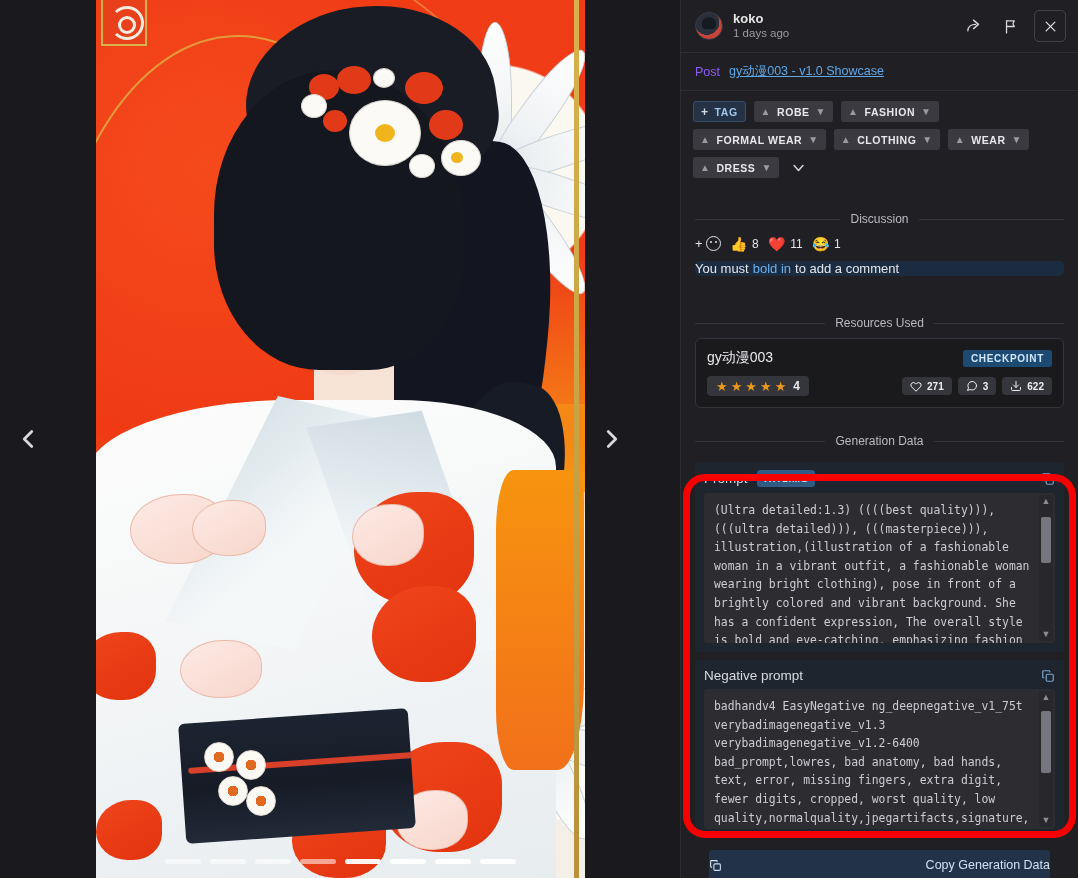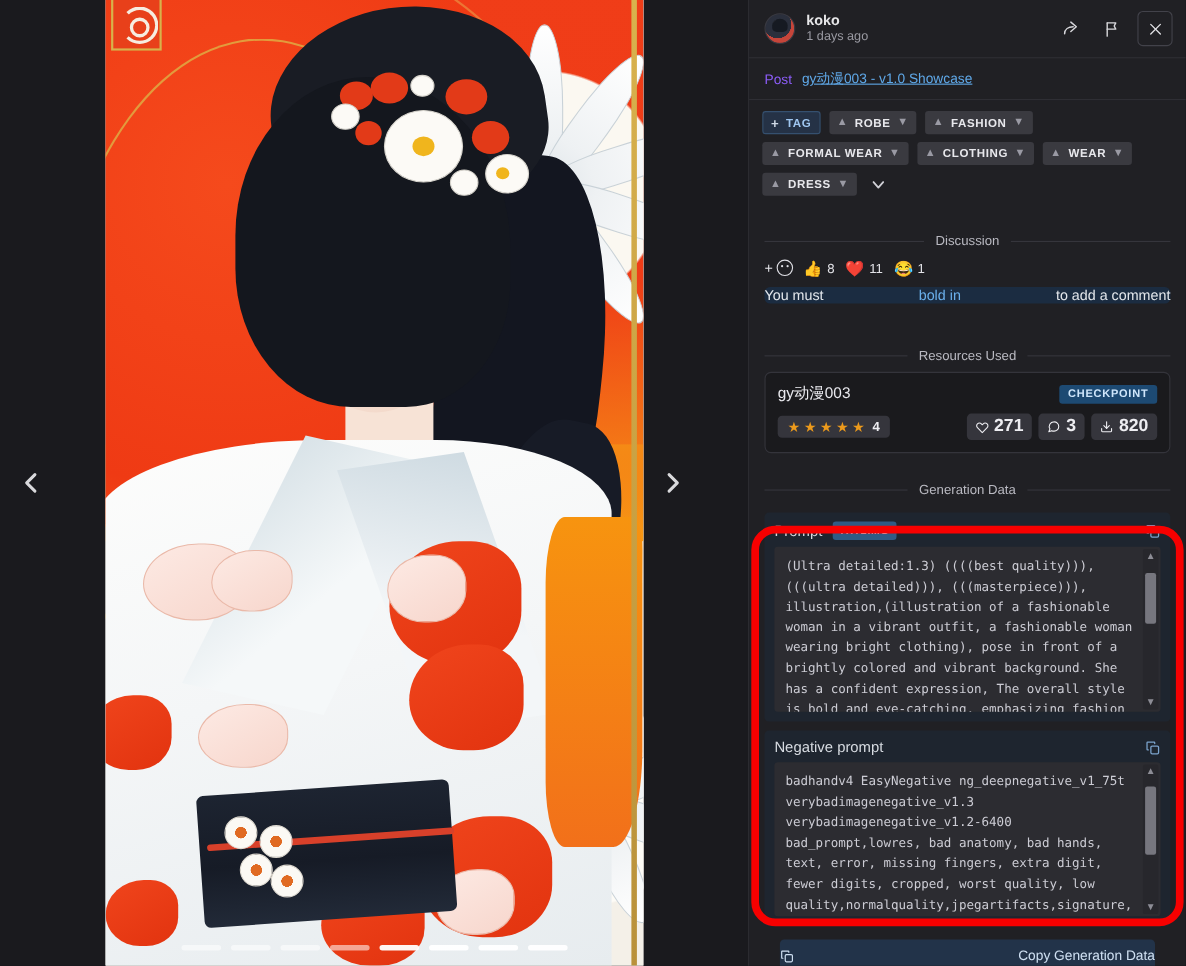--- a/index.html
+++ b/index.html
@@ -270,21 +270,21 @@
   .react-add .smiley {
     width:15px;height:15px;border-radius:50%;border:1.6px solid #e0e0e6;
     position:relative; display:inline-block;
   }
   .react-add .smiley::before{content:"";position:absolute;left:3px;top:4px;width:2px;height:2px;border-radius:50%;background:#e0e0e6;}
   .react-add .smiley::after{content:"";position:absolute;right:3px;top:4px;width:2px;height:2px;border-radius:50%;background:#e0e0e6;}
 
   .signin-box {
     margin:0 14px 14px 14px; height:46px;
     background:#1b2c41; border-radius:5px;
-    display:flex; align-items:center; justify-content:space-between;
+    display:flex; align-items:center; justify-content:flex-start;
     font-size:13px; color:#e3e7ec;
   }
   .signin-box .lnk { color:#6bb0ec; margin:0 4px; cursor:pointer; }
 
   .resource-card {
     margin:2px 14px 0 14px;
     background:#1a1a1d; border:1px solid #34343b; border-radius:6px;
     padding:10px 11px 11px 11px;
   }
   .res-top { display:flex; align-items:center; justify-content:space-between; }
@@ -297,21 +297,21 @@
   .stars-pill {
     display:inline-flex; align-items:center; gap:3px;
     background:#35353c; border-radius:4px; padding:3px 9px;
   }
   .star { color:#ec9a1c; font-size:13px; line-height:1; }
   .star-count { color:#ededf1; font-size:12px; font-weight:700; margin-left:4px; }
   .stat-group { display:flex; gap:6px; }
   .stat-pill {
     display:inline-flex; align-items:center; gap:5px;
     background:#35353c; border-radius:4px; padding:3px 8px;
-    font-size:16px; color:#ededf1; font-weight:700; cursor:pointer;
+    font-size:10px; color:#ededf1; font-weight:700; cursor:pointer;
   }
   .stat-pill svg { width:12px; height:12px; }
 
   
   .gen-wrap { position:relative; margin-top:6px; flex:1; }
   .highlight-ring {
     position:absolute; left:2px; top:14px; right:2px; bottom:42px;
     border:7px solid #f70000; border-radius:22px; pointer-events:none; z-index:9;
   }
   .gen-inner { padding:0 14px; }
@@ -617,21 +617,21 @@
                 <path d="M21 11.5a8.4 8.4 0 0 1-9 8.4 8.3 8.3 0 0 1-3.8-.9L3 21l2-5.2A8.4 8.4 0 0 1 12 3a8.4 8.4 0 0 1 9 8.5z"></path>
               </svg>
             <span>3</span>
           </span>
           <span class="stat-pill">
             <svg viewBox="0 0 24 24" fill="none" stroke="currentColor" stroke-width="2" stroke-linecap="round" stroke-linejoin="round">
                 <path d="M21 15v4a2 2 0 0 1-2 2H5a2 2 0 0 1-2-2v-4"></path>
                 <polyline points="7 10 12 15 17 10"></polyline>
                 <line x1="12" y1="15" x2="12" y2="3"></line>
               </svg>
-            <span>820</span>
+            <span>622</span>
           </span>
         </span>
       </div>
     </div>
 
     <div class="divider-label">
       <span class="line"></span>
       <span class="txt">Generation Data</span>
       <span class="line"></span>
     </div>

